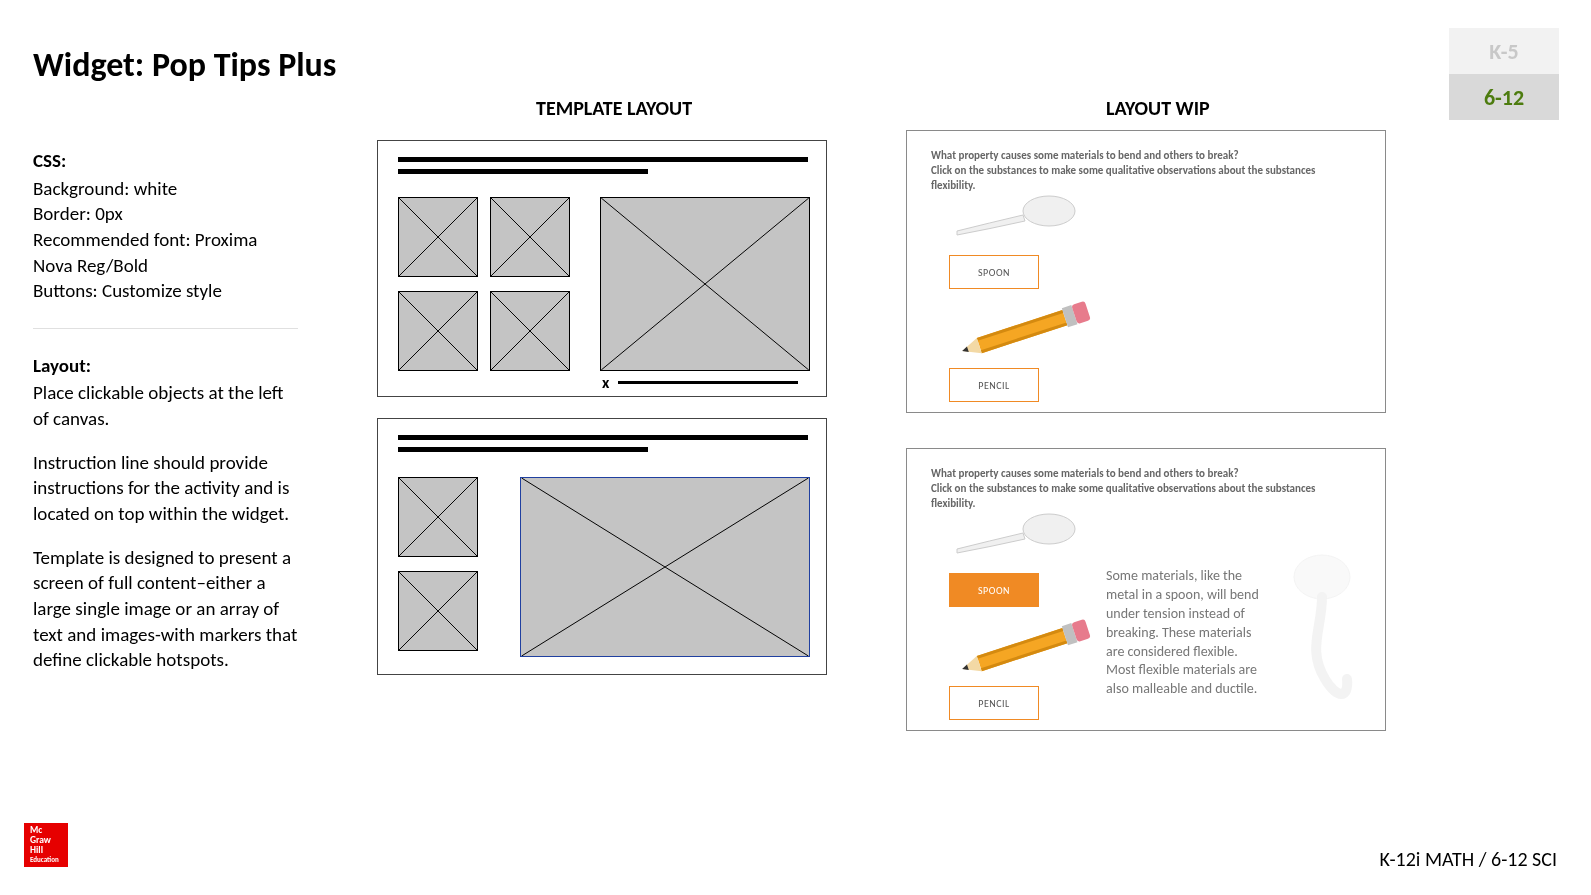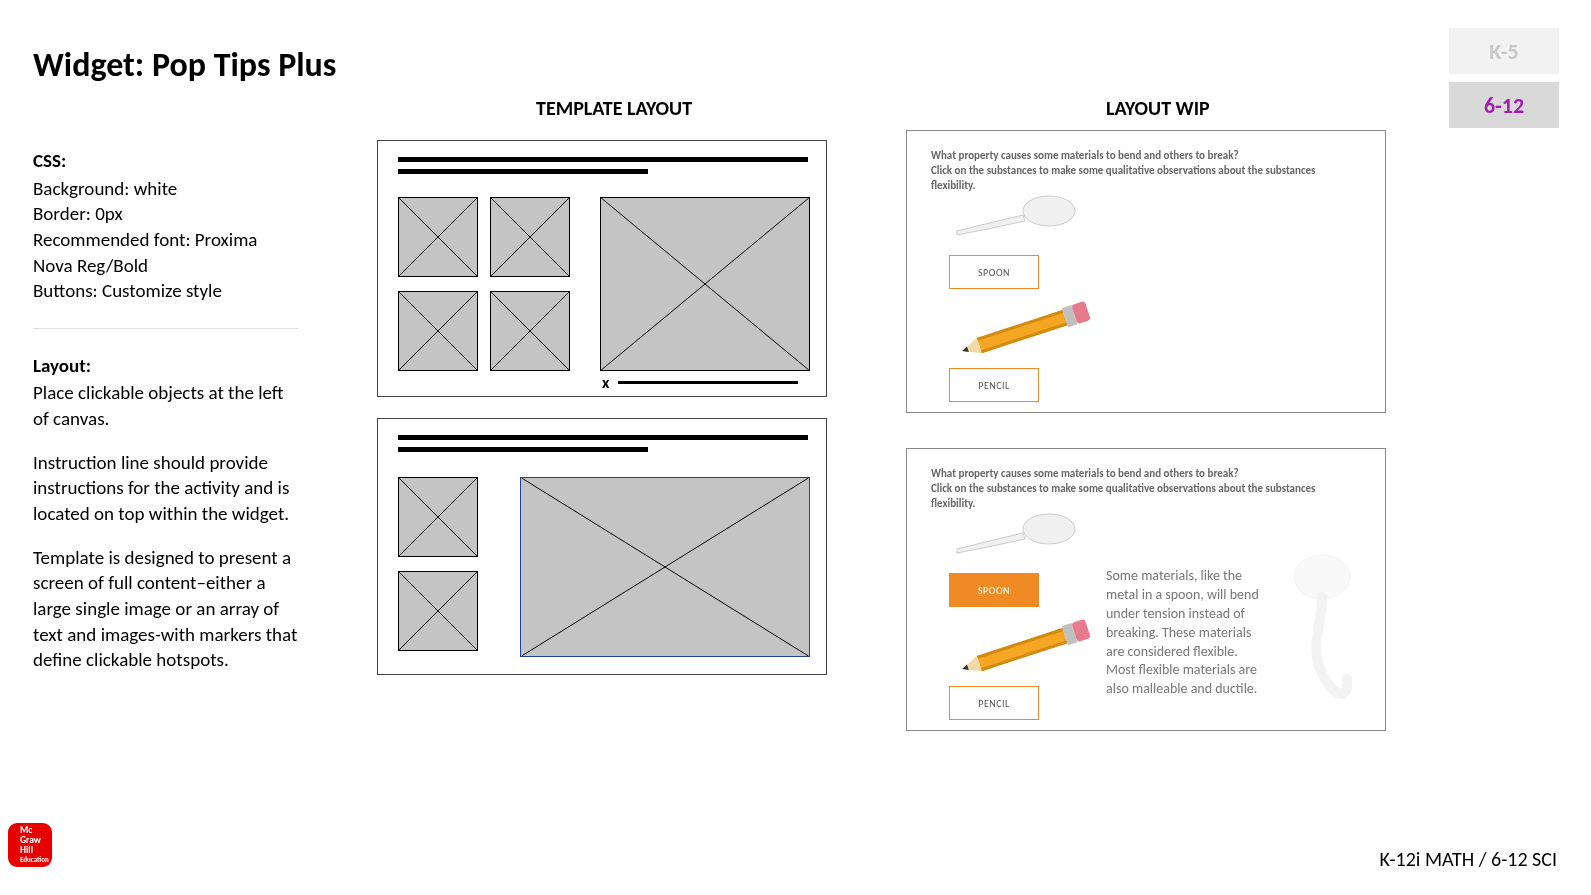--- a/index.html
+++ b/index.html
@@ -18,45 +18,44 @@
     font-size: 34px;
     font-weight: 700;
   }
   .tabs { position: absolute; top: 28px; right: 32px; display: flex; flex-direction: column; }
   .tab {
     width: 110px; height: 46px;
     display: flex; align-items: center; justify-content: center;
     font-size: 22px; font-weight: 700;
   }
   .tab-k5 { background: #f2f2f2; color: #c8c8c8; }
-  .tab-612 { background: #d9d9d9; color: #a21caf; margin-top: 8px; }
+  .tab-612 { background: #d9d9d9; color: #4d7c0f; }
   .col-heading {
     position: absolute; top: 96px;
     font-size: 20px; font-weight: 700;
   }
   .heading-template { left: 536px; }
   .heading-wip { left: 1106px; }
 
   
   .left-col {
     position: absolute; left: 33px; top: 148px; width: 270px;
     font-size: 19px; line-height: 1.35;
   }
   .css-label { font-weight: 700; margin-bottom: 2px; }
   .css-lines div { margin-bottom: 0; }
   .divider { border-top: 1px solid #e0e0e0; margin: 24px 0 24px 0; width: 265px; }
   .layout-label { font-weight: 700; margin-bottom: 2px; }
   .layout-p { margin-bottom: 18px; }
 
   .logo {
-    position: absolute; left: 8px; bottom: 28px;
+    position: absolute; left: 24px; bottom: 28px;
     width: 44px; height: 44px; background: #e60000;
     color:#fff; font-size:9.5px; line-height:1.05; font-weight:700;
-    padding:3px 12px;
-    border-radius:9px;
+    padding:3px 6px;
   }
   .footer-text {
     position: absolute; right: 34px; bottom: 24px;
     font-size: 20px; font-weight: 400;
   }
 
   
   .wire-box {
     position: absolute; background: #fff; border: 1px solid #444;
   }

